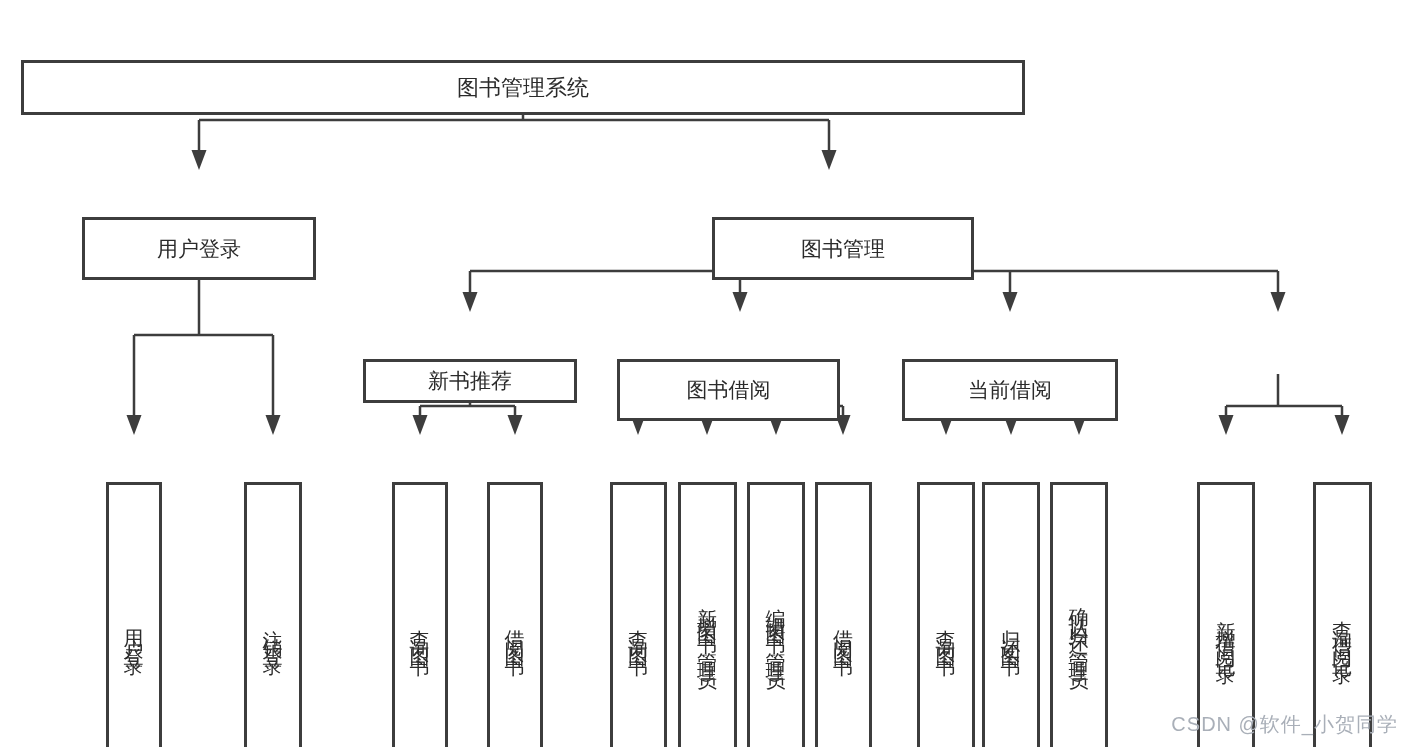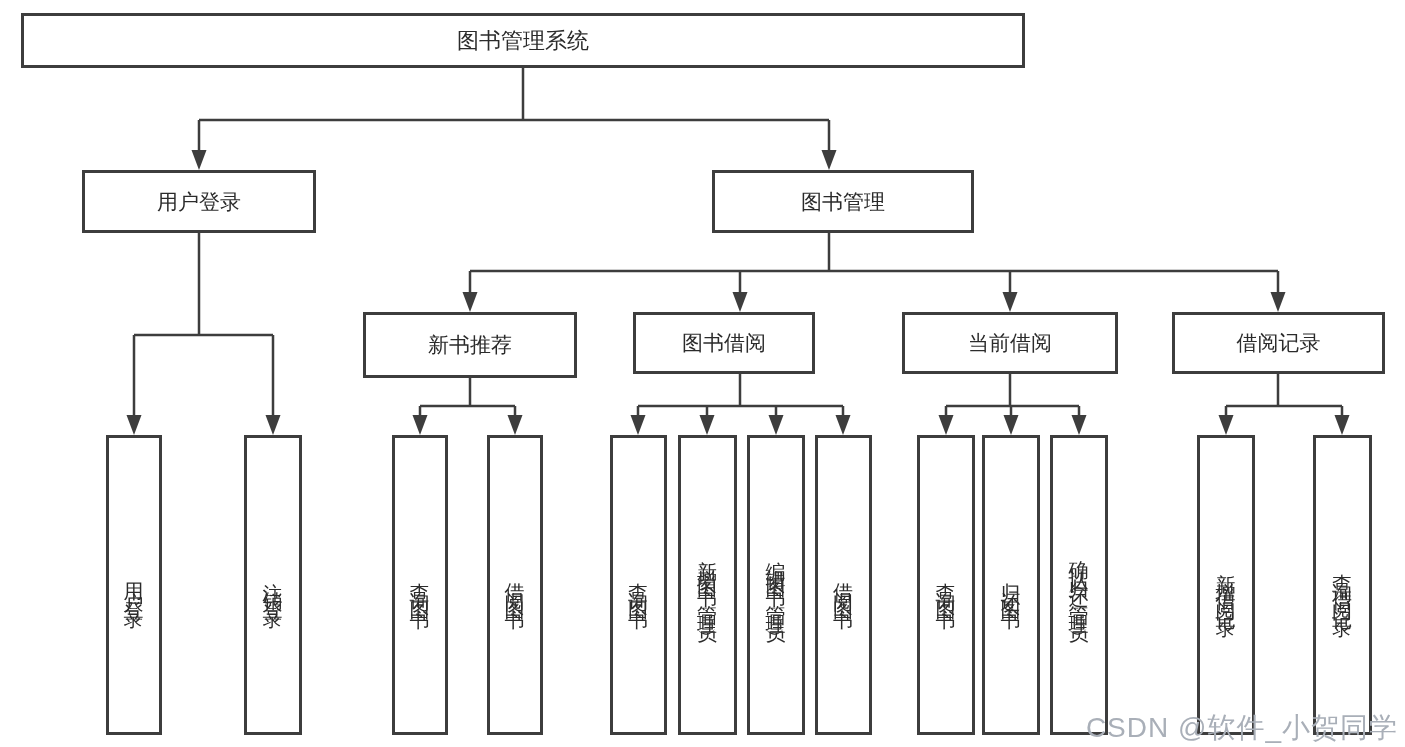--- a/index.html
+++ b/index.html
@@ -10,28 +10,28 @@
   .stage{
     position:relative;width:1405px;height:747px;background:var(--background);
     font-family:"Liberation Sans","DejaVu Sans",sans-serif;overflow:hidden;
   }
   svg.connectors{position:absolute;left:0;top:0;width:1405px;height:747px;pointer-events:none;}
   .ln{fill:none;stroke:var(--line);stroke-width:2.5;}
   .ah{fill:var(--line);stroke:none;}
   .node{
     position:absolute;box-sizing:border-box;border:3px solid var(--box-border);
     background:#fff;display:flex;align-items:center;justify-content:center;
-    color:var(--text);text-align:center;
+    color:var(--text);text-align:center;margin-top:47px;
   }
   .hnode{font-size:21px;}
   .root{font-size:22px;}
   .leaf{top:435px;height:300px;font-size:20px;}
   .vtext{writing-mode:vertical-rl;letter-spacing:9px;line-height:1;}
   .watermark{
-    position:absolute;right:7px;bottom:0;font-size:28px;z-index:5;
+    position:absolute;right:7px;bottom:9px;font-size:20px;z-index:5;
     color:var(--watermark);letter-spacing:1px;white-space:nowrap;
   }
 </style>
 </head>
 <body>
 
 <div class="stage">
 
   <svg class="connectors" viewBox="0 0 1405 747" xmlns="http://www.w3.org/2000/svg">
 
@@ -76,31 +76,28 @@
     <span>图书管理系统</span>
   </div>
 
   <div class="node hnode" style="left:82px;top:170px;width:234px;height:63px">
     <span>用户登录</span>
   </div>
   <div class="node hnode" style="left:712px;top:170px;width:262px;height:63px">
     <span>图书管理</span>
   </div>
 
-  <div class="node hnode" style="left:363px;top:312px;width:214px;height:66px">
+  <div class="node hnode" style="left:363px;top:312px;width:214px;height:44px">
     <span>新书推荐</span>
   </div>
-  <div class="node hnode" style="left:633px;top:312px;width:182px;height:62px">
+  <div class="node hnode" style="left:617px;top:312px;width:223px;height:62px">
     <span>图书借阅</span>
   </div>
   <div class="node hnode" style="left:902px;top:312px;width:216px;height:62px">
     <span>当前借阅</span>
-  </div>
-  <div class="node hnode" style="left:1172px;top:312px;width:213px;height:62px">
-    <span>借阅记录</span>
   </div>
 
   <div class="node leaf" style="left:106px;width:56px">
     <span class="vtext">用户登录</span>
   </div>
   <div class="node leaf" style="left:244px;width:58px">
     <span class="vtext">注销登录</span>
   </div>
 
   <div class="node leaf" style="left:392px;width:56px">

